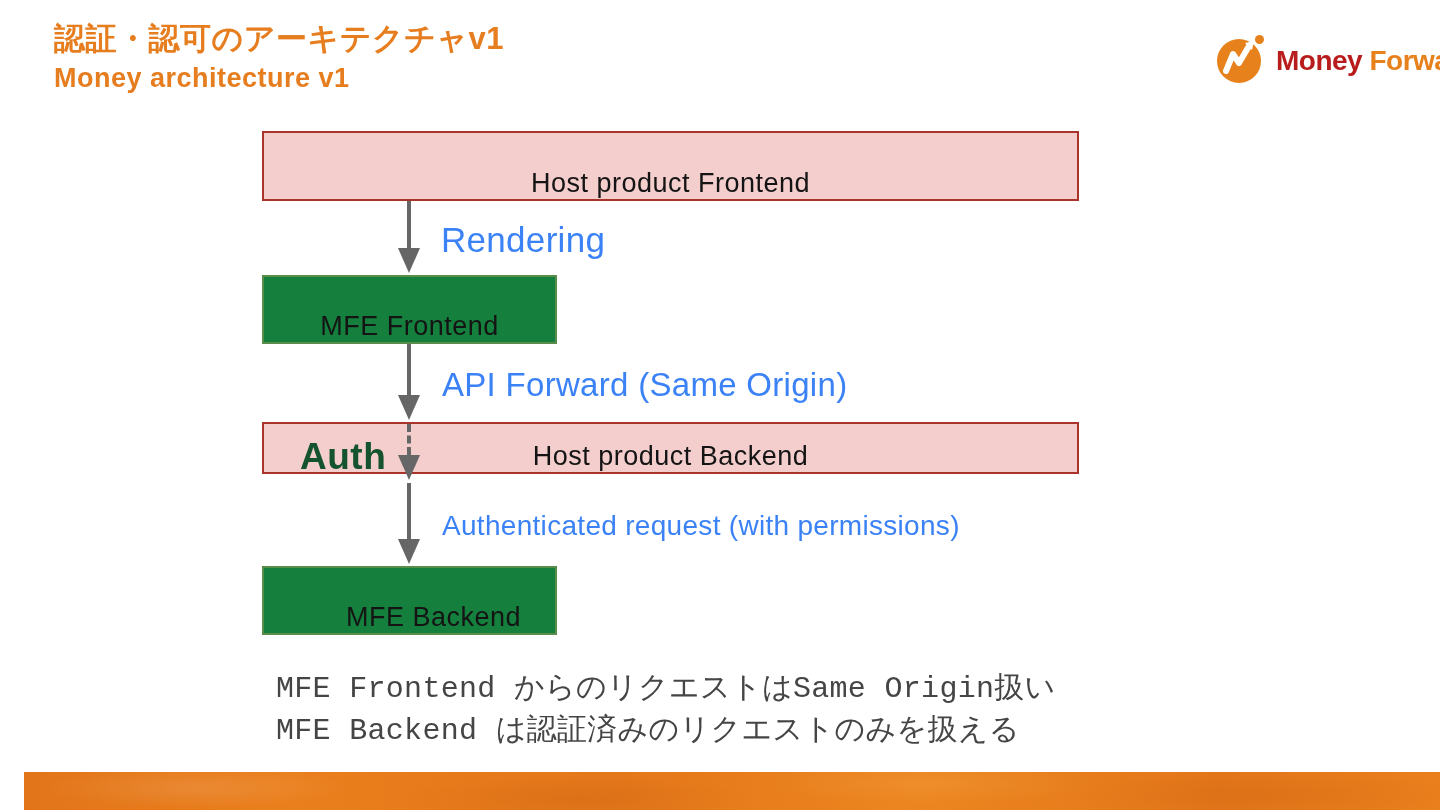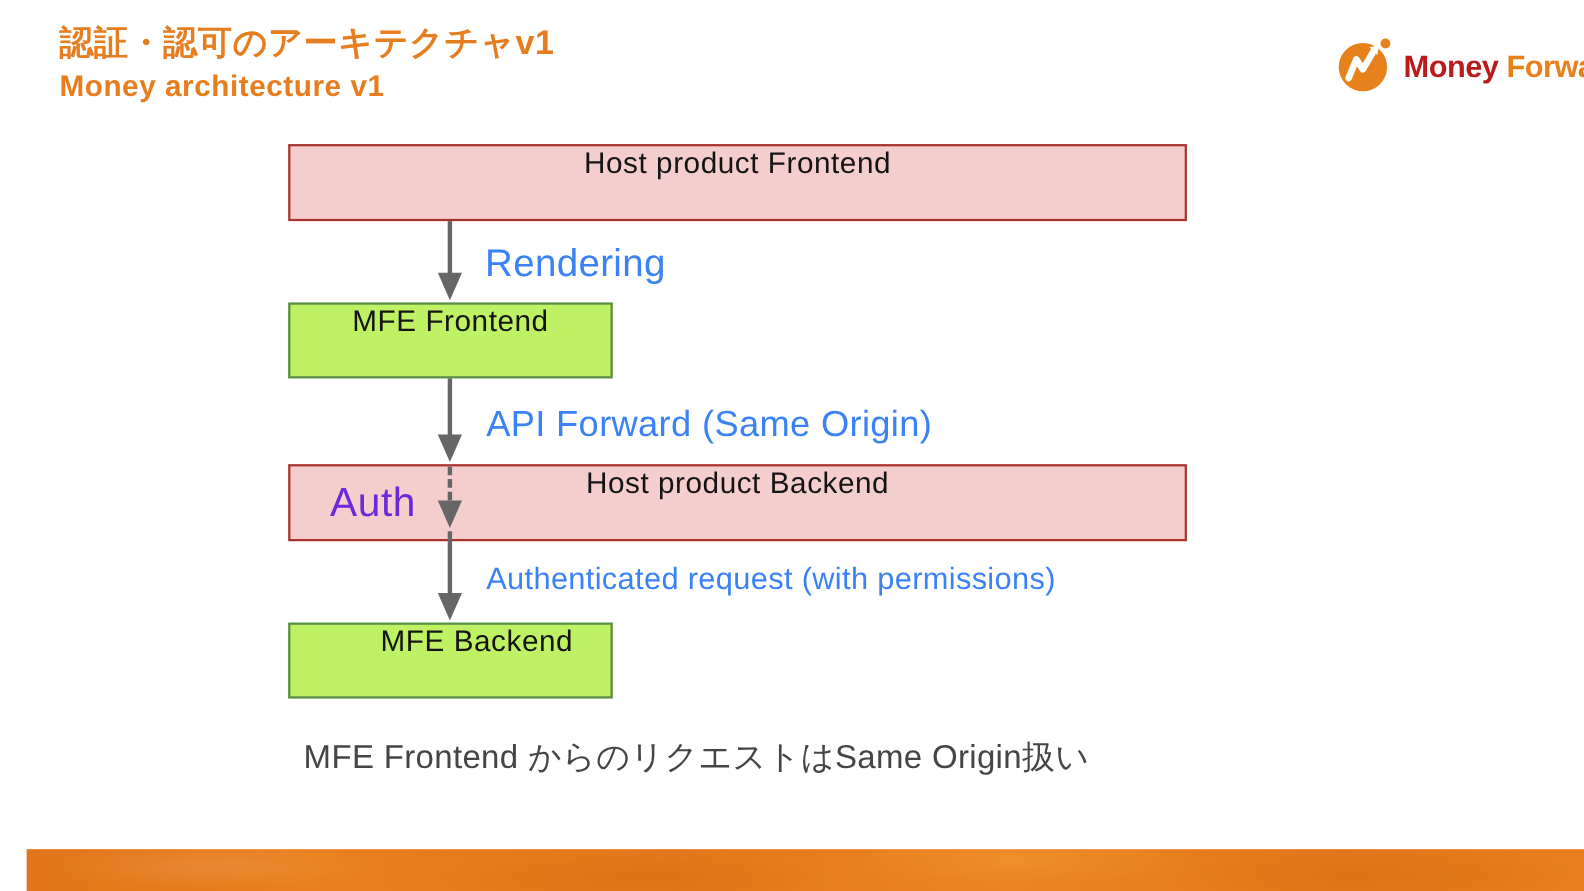--- a/index.html
+++ b/index.html
@@ -49,42 +49,43 @@
     white-space: nowrap;
     padding-top: 8px;
   }
   .logo-text .money { color: #b91c1c; }
   .logo-text .forward { color: #e6811c; }
 
   
   .box {
     position: absolute;
     display: flex;
-    align-items: flex-start;
+    align-items: flex-end;
     justify-content: center;
     font-size: 27px;
     color: #141414;
     letter-spacing: 0.5px;
   }
   .box.pink  { background: #f4cdcd; border: 2px solid #a8342c; }
-  .box.green { background: #bef264; border: 2px solid #5a8c4b; }
+  .box.green { background: #15803d; border: 2px solid #5a8c4b; }
 
   .box-host-frontend { left: 238px; top: 131px; width: 817px; height: 70px; }
   .box-mfe-frontend  { left: 238px; top: 275px; width: 295px; height: 69px; }
-  .box-host-backend  { left: 238px; top: 422px; width: 817px; height: 70px; }
+  .box-host-backend  { left: 238px; top: 422px; width: 817px; height: 52px; }
   .box-mfe-backend   { left: 238px; top: 566px; width: 295px; height: 69px; padding-left: 48px; }
 
   .auth-label {
     position: absolute;
     left: 276px; top: 436px;
     width: 95px; height: 42px;
     font-size: 37px;
-    color: #6d28d9;
+    color: #14532d;
     letter-spacing: 0.5px;
     z-index: 3;
+    font-weight: bold;
   }
 
   
   .arrow-line {
     position: absolute;
     left: 383px;
     width: 4px;
     background: #666666;
     z-index: 2;
   }
@@ -127,20 +128,21 @@
   .label-authreq   { left: 418px; top: 510px; font-size: 28px; }
 
   
   .notes {
     position: absolute;
     left: 252px; top: 668px;
     font-size: 30px;
     line-height: 42px;
     color: #454545;
     letter-spacing: 0.3px;
+    font-family: Liberation Mono, monospace;
   }
 
   
   .footer-bar {
     position: absolute;
     left: 0; top: 772px;
     width: 1440px; height: 38px;
     background:
       radial-gradient(ellipse 220px 30px at 12% 40%, rgba(255,255,255,0.10), rgba(255,255,255,0) 70%),
       radial-gradient(ellipse 260px 34px at 38% 70%, rgba(160,60,0,0.12), rgba(160,60,0,0) 70%),
@@ -200,17 +202,18 @@
 
   <div class="arrow-line dashed seg-auth-line"></div>
   <div class="arrow-head seg-auth-head"></div>
 
   <div class="arrow-line seg3-line"></div>
   <div class="arrow-head seg3-head"></div>
   <div class="arrow-label label-authreq">Authenticated request (with permissions)</div>
 
   <div class="notes">
     <div>MFE Frontend からのリクエストはSame Origin扱い</div>
+    <div>MFE Backend は認証済みのリクエストのみを扱える</div>
   </div>
 
   <div class="footer-bar"></div>
 
 </div>
 
 </body></html>

